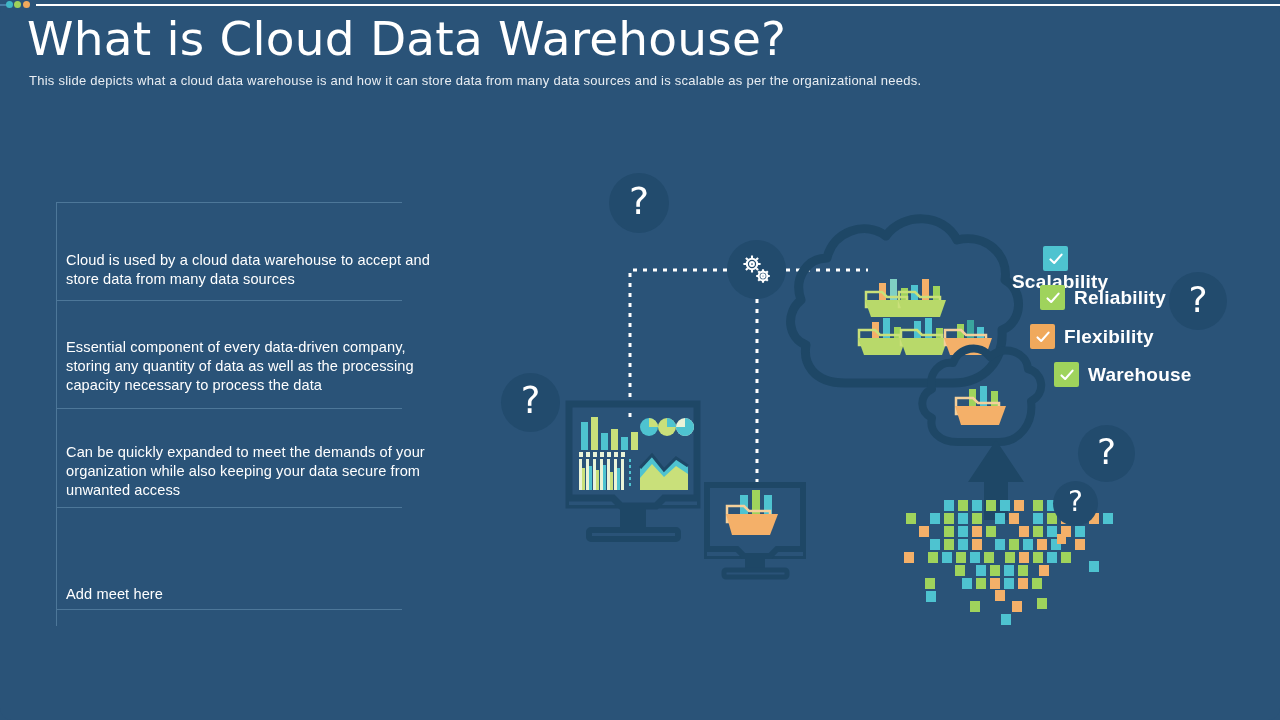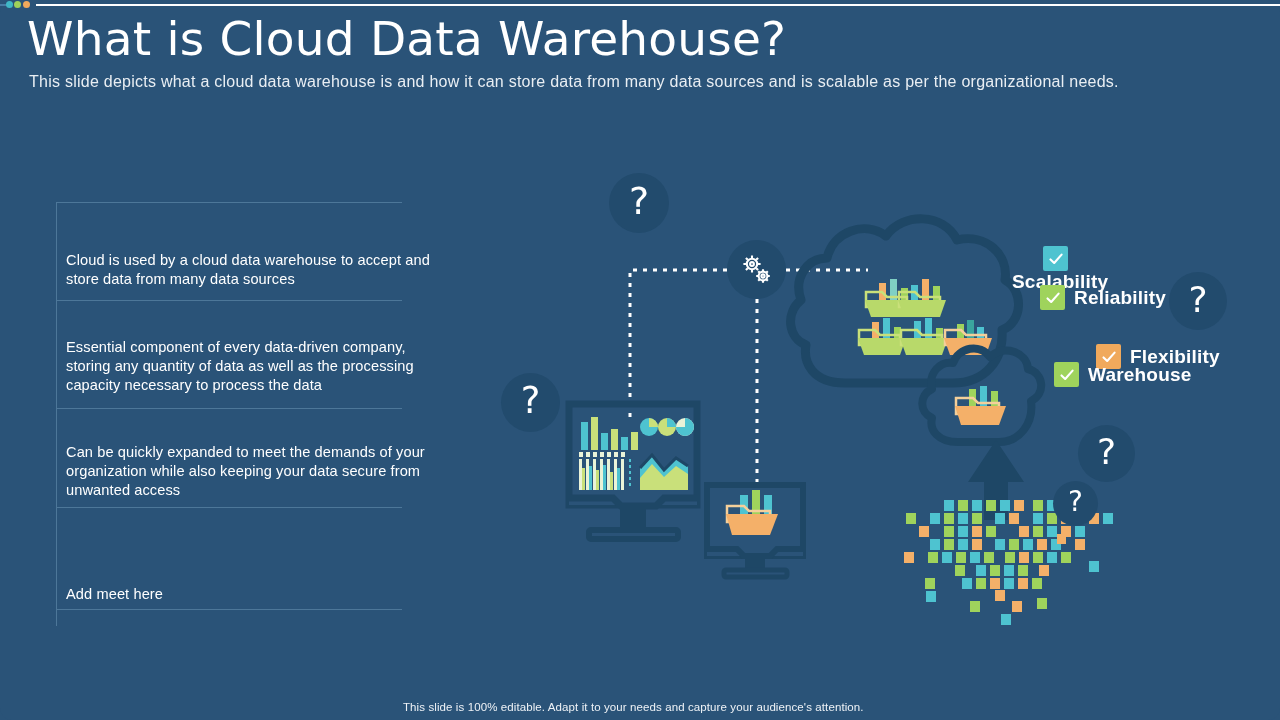--- a/index.html
+++ b/index.html
@@ -33,21 +33,21 @@
 
   
   #page-title {
     position: absolute; left: 27px; top: 12px;
     font-size: 47px; font-weight: 400; color: #ffffff;
     letter-spacing: 0.2px; line-height: 1.15;
     font-family: "DejaVu Sans", sans-serif;
   }
   #page-subtitle {
     position: absolute; left: 29px; top: 73px;
-    font-size: 16px; color: #e9eef3; letter-spacing: 0.25px;
+    font-size: 13px; color: #e9eef3; letter-spacing: 0.25px;
     font-family: "Liberation Sans", sans-serif;
   }
 
   
   #left-panel {
     position: absolute; left: 56px; top: 202px;
     width: 345px; height: 424px;
     border-left: 1px solid #4d7799;
     padding-left: 22px;
   }
@@ -83,21 +83,21 @@
   .feature-check {
     width: 16px; height: 16px; display: block;
   }
   .feature-label {
     margin-left: 9px; color: #ffffff;
     font-size: 19px; font-weight: bold; letter-spacing: 0.2px;
     white-space: nowrap;
   }
   #feature-row-0 { left: 1003px; top: 246px; flex-direction: column; }
   #feature-row-1 { left: 1020px; top: 285px; padding-left: 20px; }
-  #feature-row-2 { left: 1096px; top: 324px; margin-top: 20px; }
+  #feature-row-2 { left: 1030px; top: 324px; }
   #feature-row-3 { left: 1054px; top: 362px; }
 
   
   .qmark {
     position: absolute; border-radius: 50%;
     background: #224b6d;
     display: flex; align-items: center; justify-content: center;
     color: #ffffff; font-family: "DejaVu Sans", sans-serif; font-weight: 400;
   }
   #qmark-1 { left: 609px;  top: 173px; width: 60px; height: 60px; font-size: 38px; }
@@ -459,16 +459,15 @@
 
   <div class="feature-row" id="feature-row-3">
     <div class="feature-box" style="background: rgb(159, 211, 92);">
       <svg class="feature-check" viewBox="0 0 16 16">
         <path d="M2.5,8.4 L6.2,12 L13.6,3.6" fill="none" stroke="#ffffff" stroke-width="2.1" stroke-linecap="round" stroke-linejoin="round"></path>
       </svg>
     </div>
     <div class="feature-label">Warehouse</div>
   </div>
 
-  <div id="footer-note">This slide is 100% editable. Adapt it to your needs and capture your audience's attention.</div>
   <div id="page-number">36</div>
 
 </div>
 
 </body></html>

